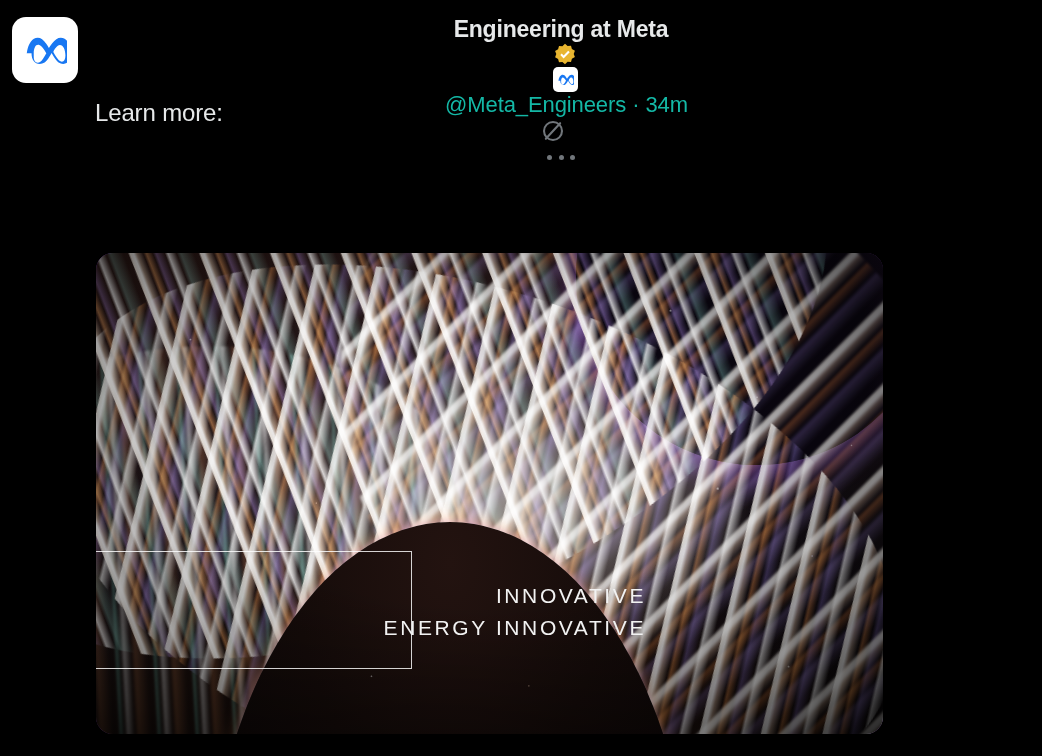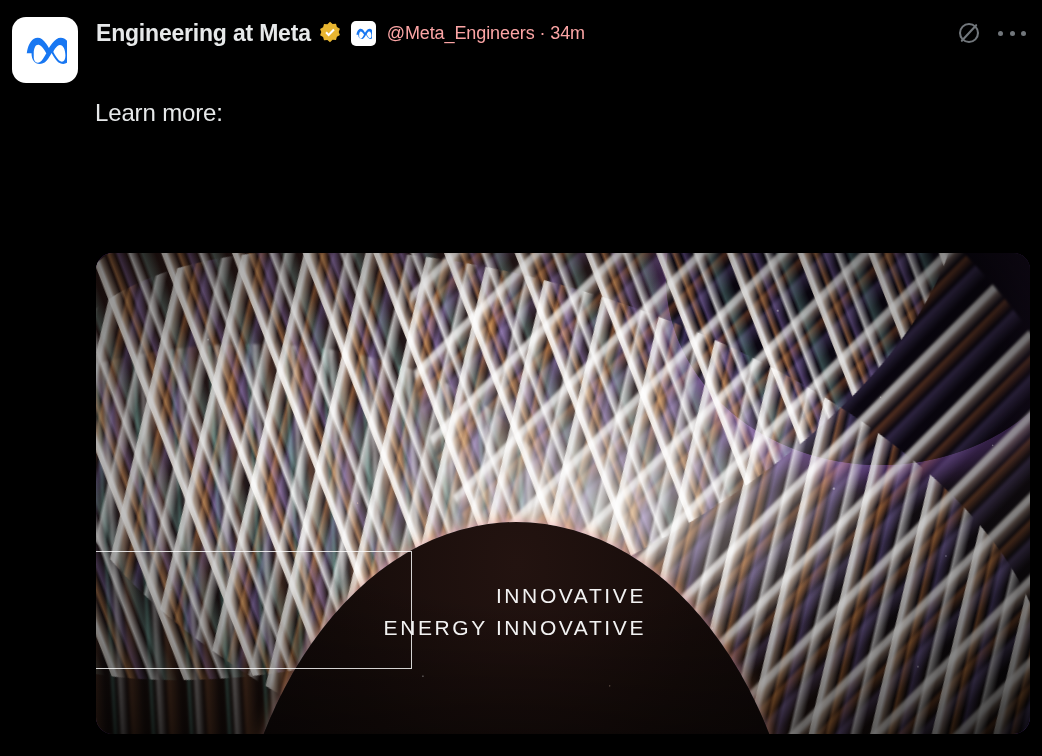--- a/index.html
+++ b/index.html
@@ -23,39 +23,39 @@
     background:#ffffff;
     border-radius:14px;
     display:flex; align-items:center; justify-content:center;
   }
   .avatar svg { width:44px; height:44px; display:block; }
 
   
   .header-row {
     position:absolute; left:96px; top:16px;
     width:930px; height:34px;
-    display:flex; align-items:center;
+    display:flex; align-items:center;flex-direction:column;
   }
   .display-name {
     font-size:23px; font-weight:bold; color:#e7e9ea;
     letter-spacing:-0.2px; white-space:nowrap;
   }
   .verified-badge {
     margin-left:7px; width:24px; height:24px; flex:none;
     display:block;
   }
   .affiliate-badge {
     margin-left:9px; width:25px; height:25px; flex:none;
     background:#ffffff; border-radius:5px;
     display:flex; align-items:center; justify-content:center;
   }
   .affiliate-badge svg { width:17px; height:17px; display:block; }
   .handle {
     margin-left:11px;
-    font-size:18px; color:#fca5a5; white-space:nowrap;
+    font-size:22px; color:#14b8a6; white-space:nowrap;
     letter-spacing:-0.1px;
   }
   .header-spacer { flex:1 1 auto; }
   .grok-icon { width:26px; height:26px; flex:none; display:block; margin-right:16px; }
   .more-icon {
     width:28px; height:26px; flex:none;
     display:flex; align-items:center; justify-content:space-between;
   }
   .more-icon i {
     width:5px; height:5px; border-radius:50%;
@@ -68,21 +68,21 @@
     width:935px;
     font-size:24px; line-height:37px;
     color:#e7e9ea; letter-spacing:-0.15px;
   }
   .post-body p { margin:0; }
   .post-body p.spacer-line { height:37px; }
 
   
   .media-card {
     position:absolute; left:96px; top:253px;
-    width:934px; height:481px;
+    width:787px; height:481px;
     border-radius:17px;
     overflow:hidden;
     background:#4c1d95;
   }
 
   
   .art-base {
     position:absolute; inset:0;
     background:
       radial-gradient(ellipse 55% 45% at 97% 6%, #100a14 0%, #1a1016 40%, rgba(26,16,22,0) 72%),

